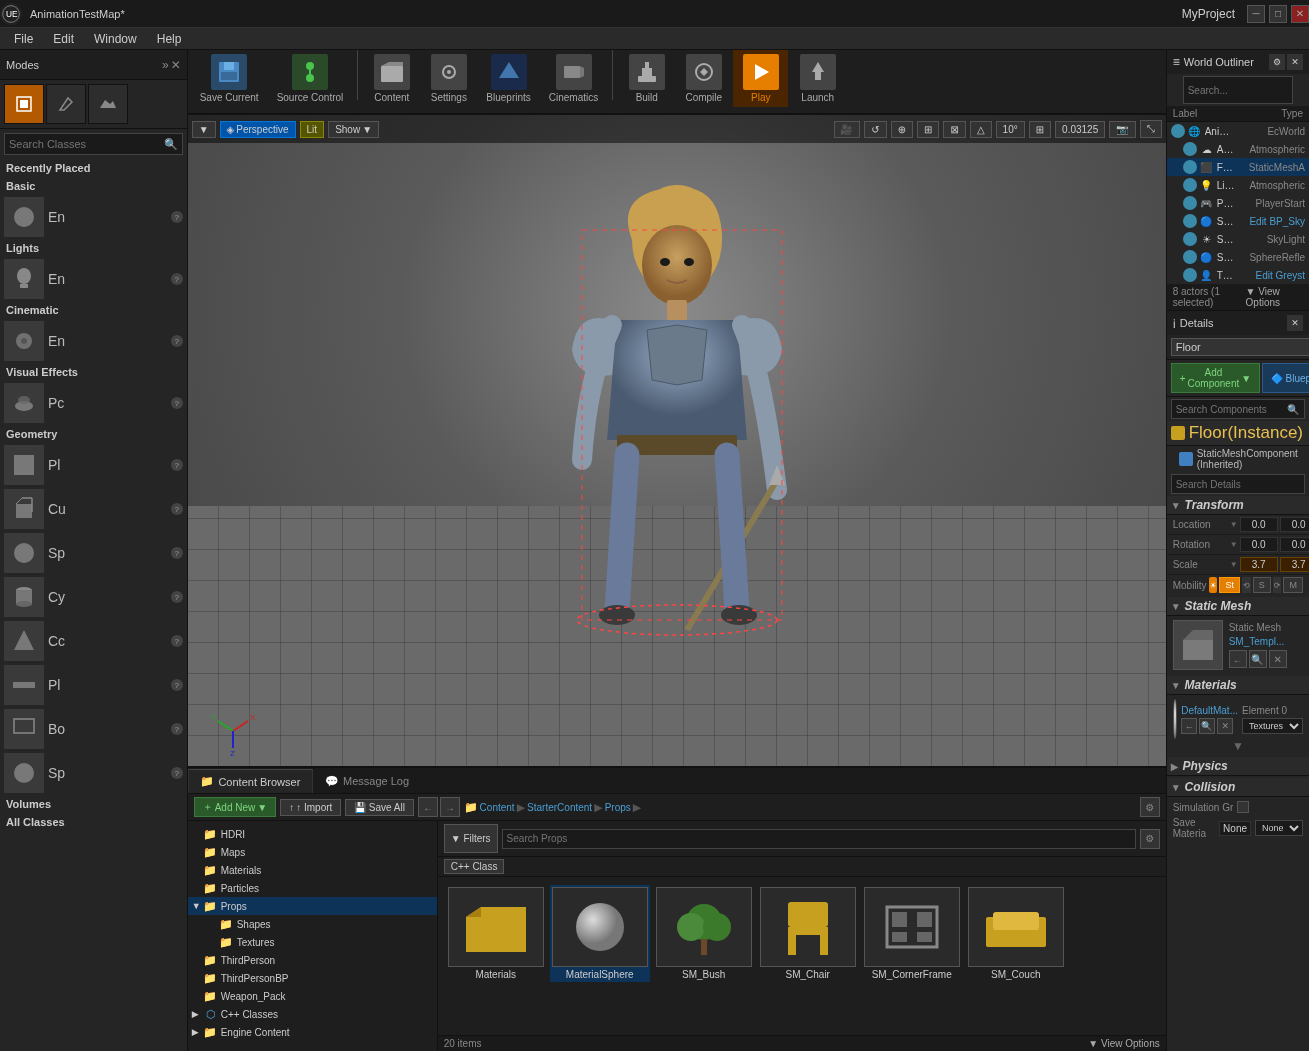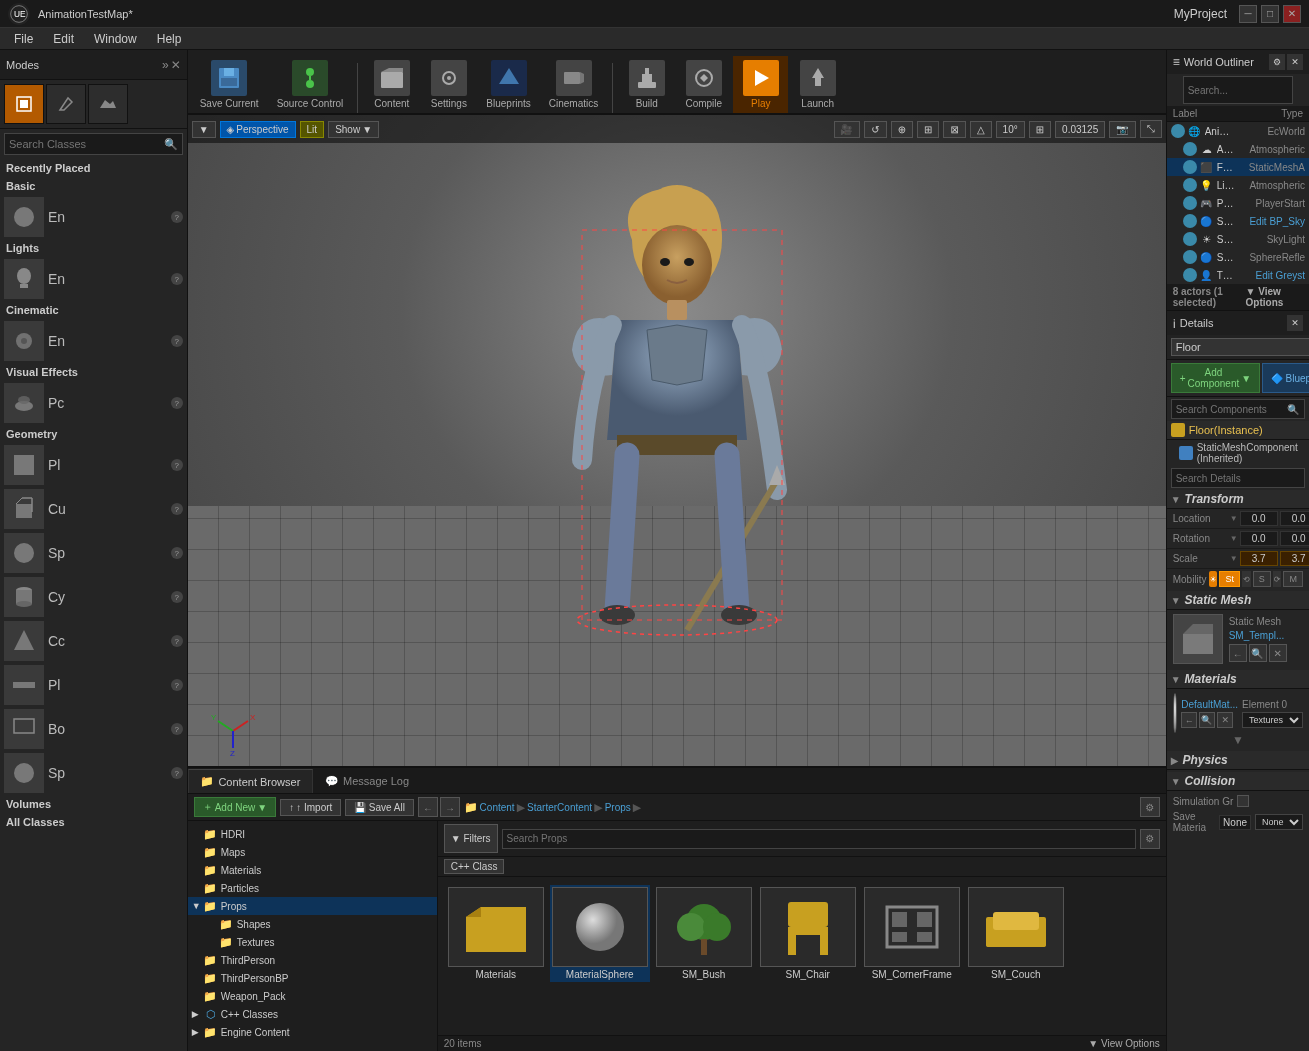--- a/index.html
+++ b/index.html
@@ -1,19 +1,19 @@
 <!DOCTYPE html>
 <html><head>
   <meta charset="utf-8">
   <style>
     * { margin: 0; padding: 0; box-sizing: border-box; }
     body { width: 1309px; height: 1051px; background: #1a1a1a; font-family: 'Segoe UI', Arial, sans-serif; font-size: 11px; color: #ccc; overflow: hidden; }
 
     
-    #titlebar { height: 28px; background: #1a1a1a; display: flex; justify-content: space-between; padding: 0 8px; border-bottom: 1px solid #333; }
+    #titlebar { height: 28px; background: #1a1a1a; display: flex; justify-content: space-between; padding: 0 0; border-bottom: 1px solid #333; }
     #titlebar-left { display: flex; align-items: center; gap: 8px; }
     #titlebar-logo { width: 22px; height: 22px; background: #222; border-radius: 50%; display: flex; align-items: center; justify-content: center; }
     #titlebar-right { display: flex; align-items: center; gap: 4px; }
     .titlebar-btn { width: 18px; height: 18px; background: #333; border: 1px solid #555; display: flex; align-items: center; justify-content: center; cursor: pointer; color: #aaa; font-size: 10px; }
 
     
     #menubar { height: 22px; background: #2a2a2a; display: flex; align-items: center; padding: 0 4px; border-bottom: 1px solid #111; }
     .menu-item { padding: 0 10px; height: 22px; display: flex; align-items: center; color: #ccc; cursor: pointer; font-size: 12px; }
 
     
@@ -33,21 +33,21 @@
     .class-section { padding: 3px 6px; color: #ccc; font-size: 11px; font-weight: bold; cursor: pointer; }
     .class-item { display: flex; align-items: center; padding: 2px 4px; cursor: pointer; }
     .class-thumb { width: 40px; height: 40px; background: #3a3a3a; margin-right: 4px; display: flex; align-items: center; justify-content: center; flex-shrink: 0; }
     .class-label { font-size: 14px; color: #bbb; }
     .class-info { width: 12px; height: 12px; background: #444; border-radius: 50%; display: flex; align-items: center; justify-content: center; color: #999; font-size: 8px; margin-left: auto; }
 
     
     #center { flex: 1; display: flex; flex-direction: column; }
 
     
-    #toolbar { height: 65px; background: #1e1e1e; display: flex; align-items: flex-end; padding: 0 4px; gap: 2px; border-bottom: 2px solid #111; }
+    #toolbar { height: 65px; background: #1e1e1e; display: flex; align-items: flex-start; padding: 0 4px; gap: 2px; border-bottom: 2px solid #111; }
     .toolbar-btn { display: flex; flex-direction: column; align-items: center; justify-content: center; padding: 4px 8px; cursor: pointer; gap: 2px; min-width: 55px; }
     .toolbar-btn .tb-icon { width: 36px; height: 36px; background: #444; border-radius: 2px; display: flex; align-items: center; justify-content: center; color: #ccc; font-size: 18px; }
     .toolbar-btn .tb-label { font-size: 10px; color: #aaa; }
     #toolbar-sep { width: 1px; height: 50px; background: #444; margin: 0 4px; }
 
     
     #viewport { flex: 1; background: #555; position: relative; overflow: hidden; }
     #viewport-toolbar { position: absolute; top: 0; left: 0; right: 0; height: 28px; background: rgba(0,0,0,0.5); display: flex; align-items: center; padding: 0 4px; gap: 4px; z-index: 10; }
     .vp-btn { padding: 2px 6px; background: #333; border: 1px solid #555; color: #ccc; font-size: 10px; cursor: pointer; display: flex; align-items: center; gap: 2px; }
     .vp-btn.active-blue { background: #0055aa; border-color: #0077dd; }
@@ -69,36 +69,36 @@
     #outliner-cols { display: flex; padding: 2px 6px; background: #1a1a1a; border-bottom: 1px solid #111; }
     .oc-label { font-size: 10px; color: #888; flex: 1; }
     .oc-type { font-size: 10px; color: #888; width: 80px; text-align: right; }
     .outliner-item { display: flex; align-items: center; padding: 2px 4px; cursor: pointer; font-size: 10px; }
     .outliner-item.selected { background: #0d3359; }
     .oi-eye { width: 14px; height: 14px; background: #2a6e8a; border-radius: 50%; margin-right: 3px; flex-shrink: 0; }
     .oi-icon { width: 14px; height: 14px; margin-right: 3px; flex-shrink: 0; display: flex; align-items: center; justify-content: center; }
     .oi-label { flex: 1; color: #ccc; font-size: 10px; overflow: hidden; text-overflow: ellipsis; white-space: nowrap; }
     .oi-type { color: #888; font-size: 10px; width: 70px; text-align: right; overflow: hidden; text-overflow: ellipsis; white-space: nowrap; }
     .oi-type.blue-link { color: #4a9fd4; }
-    #outliner-footer { display: flex; align-items: center; padding: 2px 6px; background: #1a1a1a; font-size: 10px; color: #888; justify-content: space-between; font-weight: bold; }
+    #outliner-footer { display: flex; align-items: center; padding: 2px 6px; background: #1a1a1a; font-size: 10px; color: #888; justify-content: space-between; }
     .view-options-btn { display: flex; align-items: center; gap: 2px; cursor: pointer; color: #aaa; font-size: 10px; }
 
     
     #details { flex: 1; overflow-y: auto; }
     #details-header { height: 24px; background: #1e1e1e; display: flex; align-items: center; padding: 0 6px; gap: 4px; }
     #details-name-bar { display: flex; align-items: center; padding: 3px 4px; background: #222; gap: 4px; border-bottom: 1px solid #111; }
     #details-name-input { flex: 1; background: #333; border: 1px solid #555; color: #ccc; font-size: 11px; padding: 2px 4px; }
     .details-btn-row { display: flex; gap: 2px; padding: 3px 4px; border-bottom: 1px solid #111; }
     .det-btn-green { background: #2a5a2a; border: 1px solid #3a7a3a; color: #7ed47e; padding: 3px 8px; font-size: 10px; cursor: pointer; display: flex; align-items: center; gap: 2px; }
     .det-btn-blue { background: #1a3a5a; border: 1px solid #2a5a8a; color: #6ab0e4; padding: 3px 8px; font-size: 10px; cursor: pointer; display: flex; align-items: center; gap: 2px; }
     #search-components { display: flex; align-items: center; margin: 2px 4px; background: #1a1a1a; border: 1px solid #444; height: 20px; }
     #search-components input { background: transparent; border: none; color: #ccc; font-size: 10px; width: 160px; padding: 0 4px; outline: none; }
     .component-header { display: flex; align-items: center; padding: 2px 4px; background: #2a2a2a; border-bottom: 1px solid #111; cursor: pointer; }
     .ch-icon { width: 14px; height: 14px; background: #c8a020; border-radius: 2px; margin-right: 4px; flex-shrink: 0; }
-    .ch-label { font-size: 11px; color: #e8c050; }
+    .ch-label { font-size: 17px; color: #e8c050; }
     .component-item { display: flex; align-items: center; padding: 2px 12px; cursor: pointer; }
     .ci-icon { width: 14px; height: 14px; background: #4080c0; border-radius: 2px; margin-right: 4px; flex-shrink: 0; }
     .ci-label { font-size: 10px; color: #bbb; }
     .section-header { display: flex; align-items: center; padding: 2px 4px; background: #2a2a2a; cursor: pointer; border-bottom: 1px solid #111; margin-top: 2px; }
     .section-arrow { color: #888; margin-right: 4px; font-size: 10px; }
     .section-label { font-size: 12px; color: #ccc; font-weight: bold; font-style: italic; }
     .prop-row { display: flex; align-items: center; padding: 2px 6px; border-bottom: 1px solid #1a1a1a; gap: 2px; }
     .prop-label { width: 55px; font-size: 10px; color: #888; flex-shrink: 0; }
     .prop-field { background: #1a1a1a; border: 1px solid #333; color: #ccc; font-size: 10px; padding: 1px 3px; width: 38px; text-align: center; }
     .prop-field.orange { background: #3a2000; border-color: #664400; }

